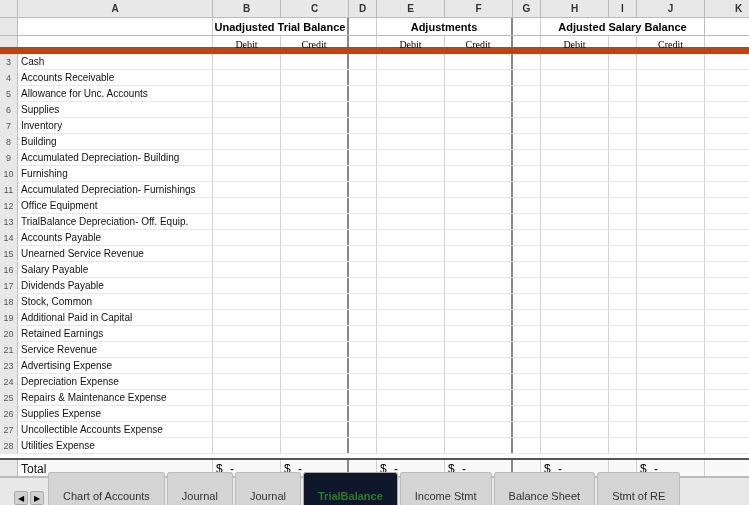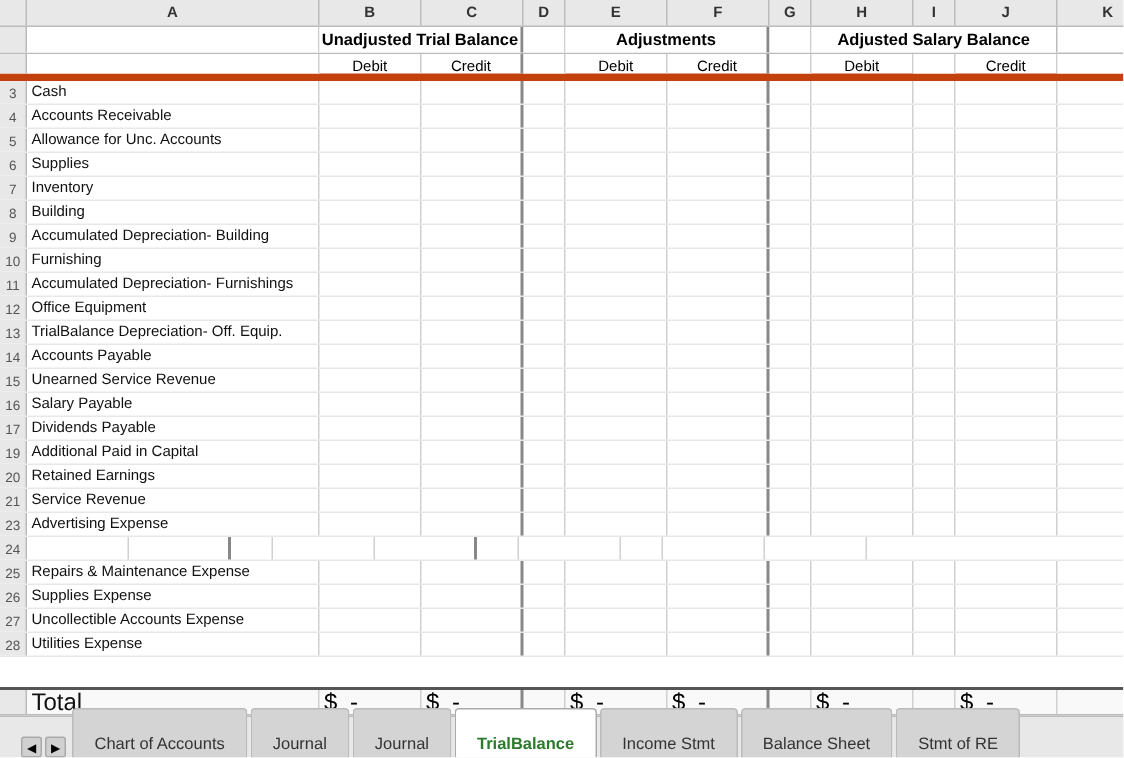--- a/index.html
+++ b/index.html
@@ -55,21 +55,22 @@
 
     .section-title-row {
       display: flex;
       height: 18px;
       border-bottom: 1px solid #bbb;
     }
 
     .section-subtitle-row {
       display: flex;
       height: 18px;
-      border-bottom: 5px solid #c2410c;
+      border-bottom: 7px solid #c2410c;
+      font-family: Liberation Serif, serif;
     }
 
     .col-header-label {
       text-align: center;
       font-size: 10px;
       line-height: 18px;
       border-right: 1px solid #ccc;
       font-weight: normal;
     }
 
@@ -110,21 +111,21 @@
       display: flex;
       height: 18px;
       border-top: 2px solid #555;
       background: #f9f9f9;
     }
 
     .total-cell {
       border-right: 1px solid #d0d0d0;
       padding: 0 3px;
       line-height: 18px;
-      font-size: 16px;
+      font-size: 12px;
     }
 
     
     .tab-bar {
       display: flex;
       height: 28px;
       background: #e8e8e8;
       border-top: 1px solid #bbb;
       align-items: flex-end;
       padding-left: 10px;
@@ -139,21 +140,21 @@
       background: #d4d4d4;
       cursor: pointer;
       margin-right: 2px;
       border-radius: 3px 3px 0 0;
       color: #333;
       height: 22px;
       line-height: 14px;
     }
 
     .tab.active {
-      background: #ffffff;
+      background: #0f172a;
       font-weight: bold;
       color: #2d7a2d;
       border-color: #aaa;
     }
 
     
     .nav-arrows {
       display: flex;
       align-items: center;
       padding: 0 4px;
@@ -433,20 +434,34 @@
     <div class="cell col-D"></div>
     <div class="cell col-E"></div>
     <div class="cell col-F" style="border-right:2px solid #888;"></div>
     <div class="cell col-G"></div>
     <div class="cell col-H"></div>
     <div class="cell col-I"></div>
     <div class="cell col-J"></div>
     <div class="cell col-K"></div>
   </div>
       <div class="data-row">
+    <div class="row-num">18</div>
+    <div class="cell col-A cell-label">Stock, Common</div>
+    <div class="cell col-B"></div>
+    <div class="cell col-C" style="border-right:2px solid #888;"></div>
+    <div class="cell col-D"></div>
+    <div class="cell col-E"></div>
+    <div class="cell col-F" style="border-right:2px solid #888;"></div>
+    <div class="cell col-G"></div>
+    <div class="cell col-H"></div>
+    <div class="cell col-I"></div>
+    <div class="cell col-J"></div>
+    <div class="cell col-K"></div>
+  </div>
+      <div class="data-row">
     <div class="row-num">19</div>
     <div class="cell col-A cell-label">Additional Paid in Capital</div>
     <div class="cell col-B"></div>
     <div class="cell col-C" style="border-right:2px solid #888;"></div>
     <div class="cell col-D"></div>
     <div class="cell col-E"></div>
     <div class="cell col-F" style="border-right:2px solid #888;"></div>
     <div class="cell col-G"></div>
     <div class="cell col-H"></div>
     <div class="cell col-I"></div>
@@ -490,20 +505,21 @@
     <div class="cell col-E"></div>
     <div class="cell col-F" style="border-right:2px solid #888;"></div>
     <div class="cell col-G"></div>
     <div class="cell col-H"></div>
     <div class="cell col-I"></div>
     <div class="cell col-J"></div>
     <div class="cell col-K"></div>
   </div>
       <div class="data-row">
     <div class="row-num">24</div>
+    <div class="cell col-A cell-label">Depreciation Expense</div>
     <div class="cell col-B"></div>
     <div class="cell col-C" style="border-right:2px solid #888;"></div>
     <div class="cell col-D"></div>
     <div class="cell col-E"></div>
     <div class="cell col-F" style="border-right:2px solid #888;"></div>
     <div class="cell col-G"></div>
     <div class="cell col-H"></div>
     <div class="cell col-I"></div>
     <div class="cell col-J"></div>
     <div class="cell col-K"></div>

